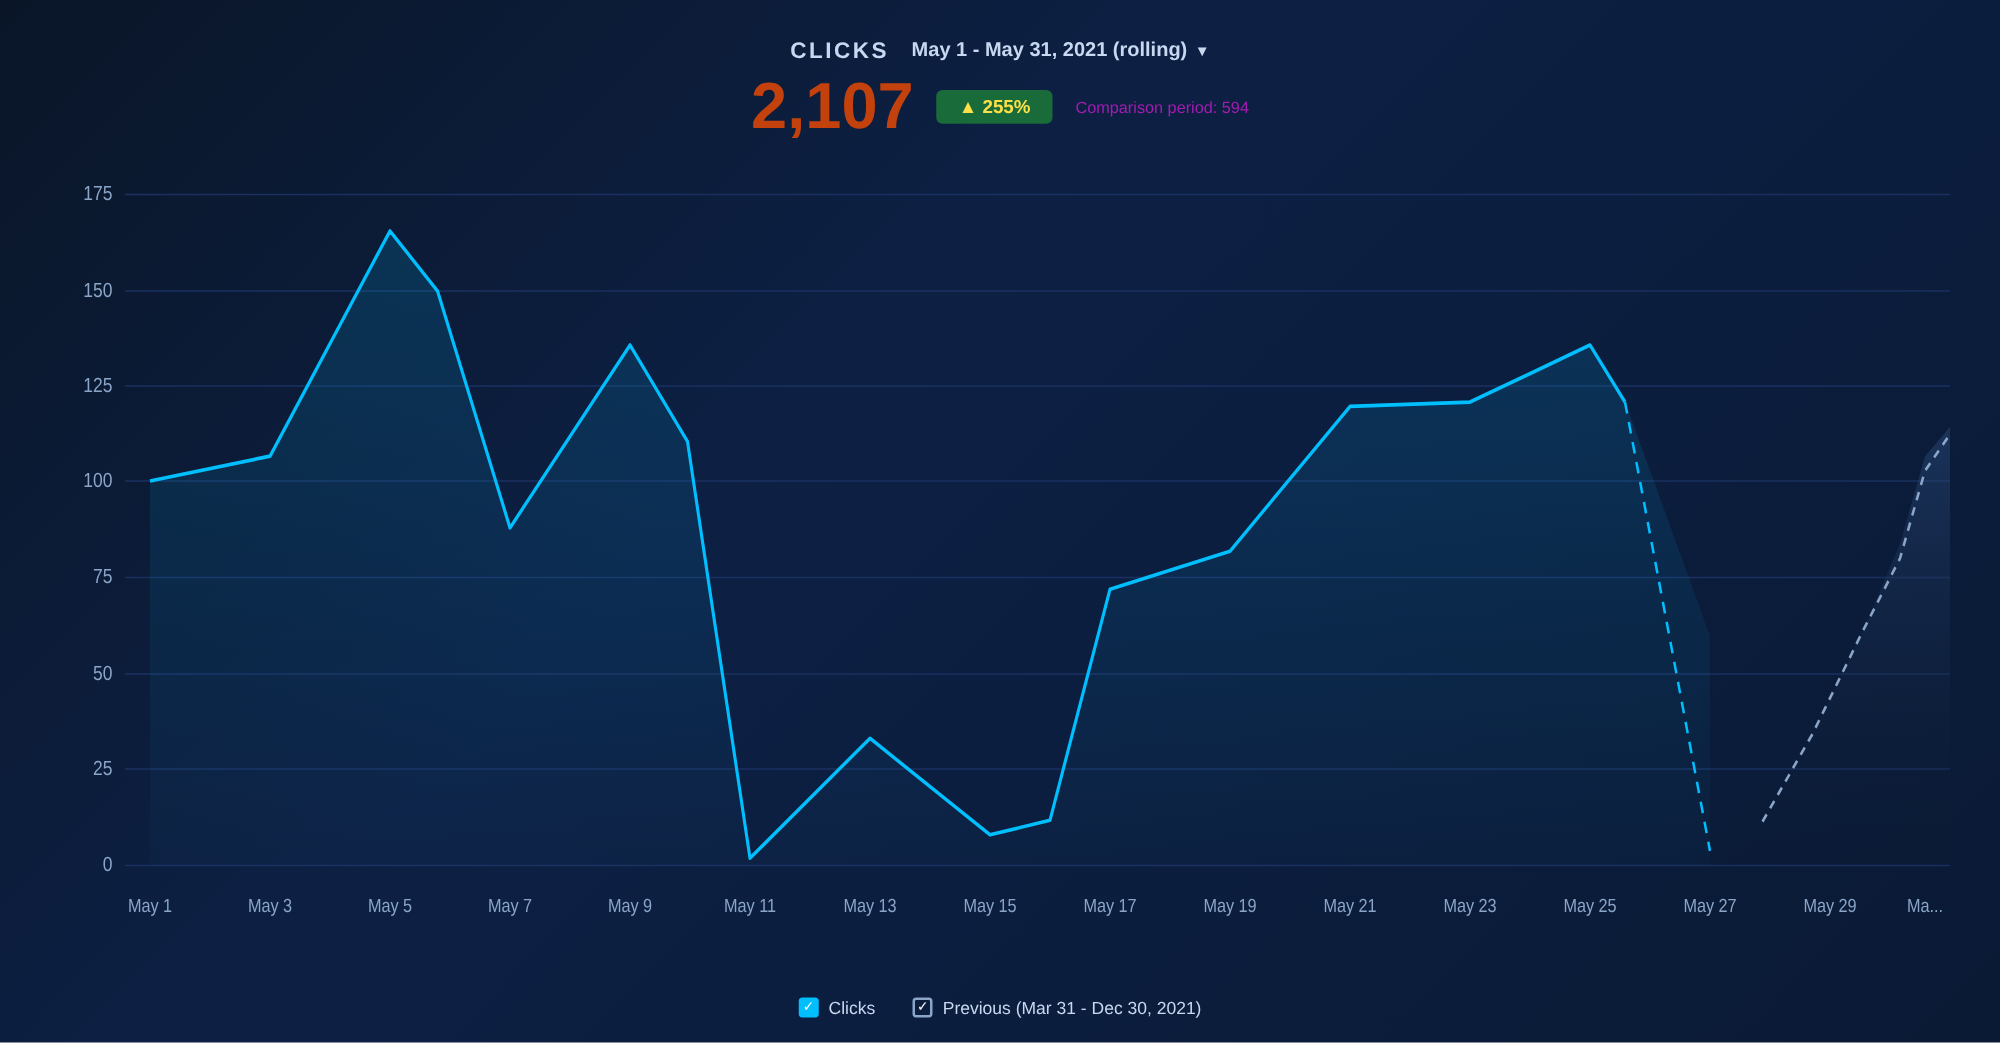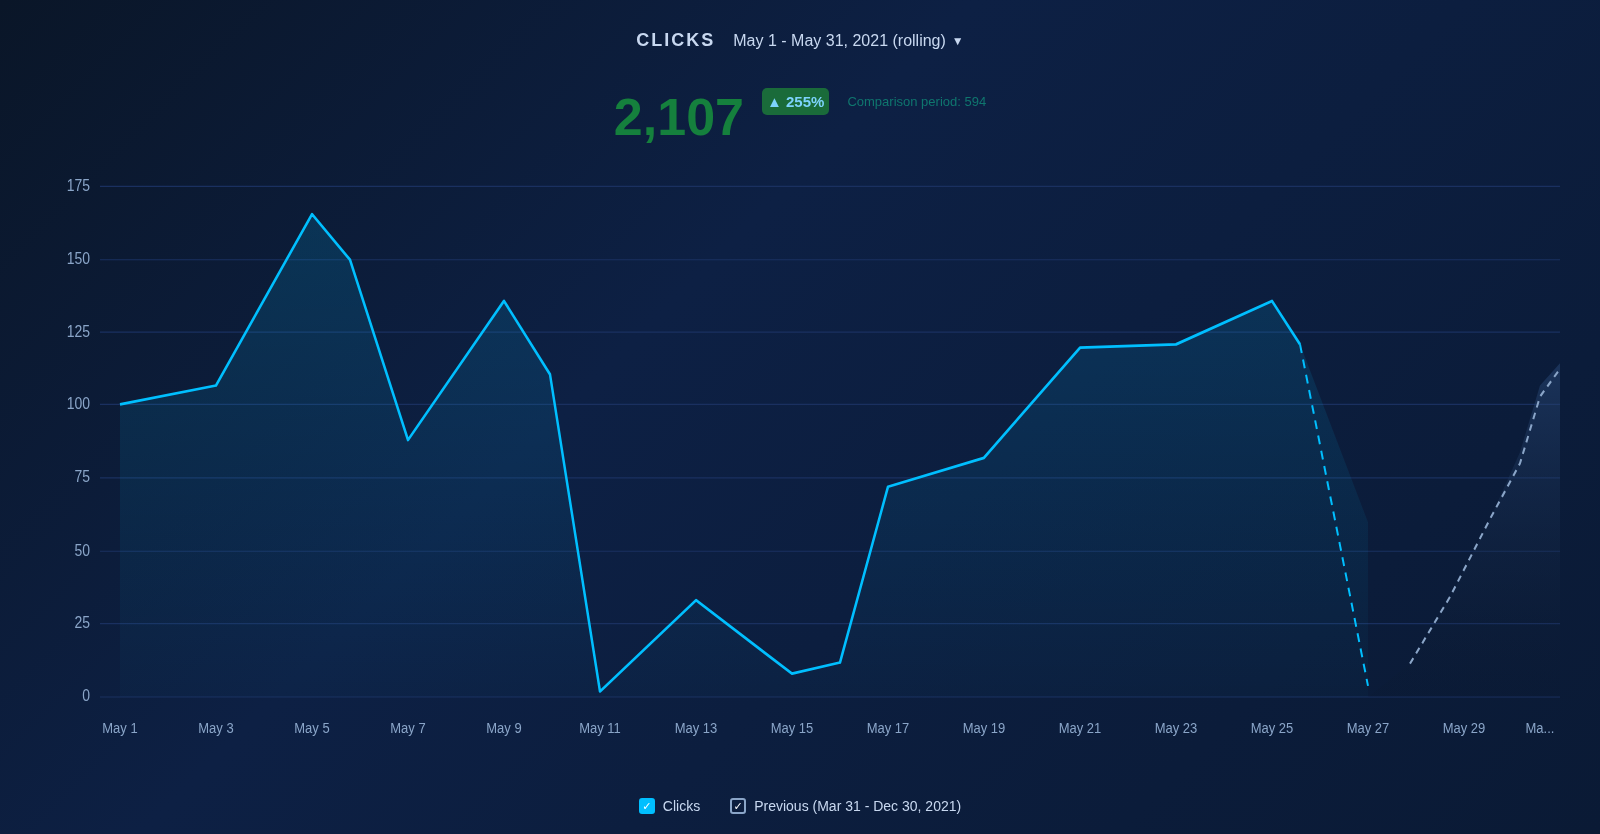--- a/index.html
+++ b/index.html
@@ -35,66 +35,65 @@
       color: #c8d8f0;
       font-size: 18px;
       font-weight: 600;
       letter-spacing: 2px;
       text-transform: uppercase;
     }
 
     .date-range {
       color: #c8d8f0;
       font-size: 16px;
-      font-weight: 400;
+      font-weight: 700;
       display: flex;
       align-items: center;
       gap: 6px;
       cursor: pointer;
     }
 
     .chevron-icon {
       font-size: 12px;
       color: #c8d8f0;
     }
 
     .value-row {
       display: flex;
       align-items: center;
       gap: 18px;
     }
 
     .main-value {
-      color: #15803d;
+      color: #c2410c;
       font-size: 52px;
       font-weight: 700;
       line-height: 1;
-      margin-top: 32px;
     }
 
     .badge-up {
       background: #1a6b3a;
-      color: #7dd3fc;
+      color: #fde047;
       font-size: 15px;
       font-weight: 700;
-      padding: 5px 5px;
+      padding: 5px 18px;
       border-radius: 5px;
       display: flex;
       align-items: center;
       gap: 4px;
     }
 
     .comparison-col {
       display: flex;
       flex-direction: column;
       gap: 2px;
     }
 
     .comparison-text {
-      color: #0f766e;
+      color: #a21caf;
       font-size: 13px;
     }
 
     .chart-area {
       width: 100%;
       flex: 1;
       position: relative;
     }
 
     svg.chart {

